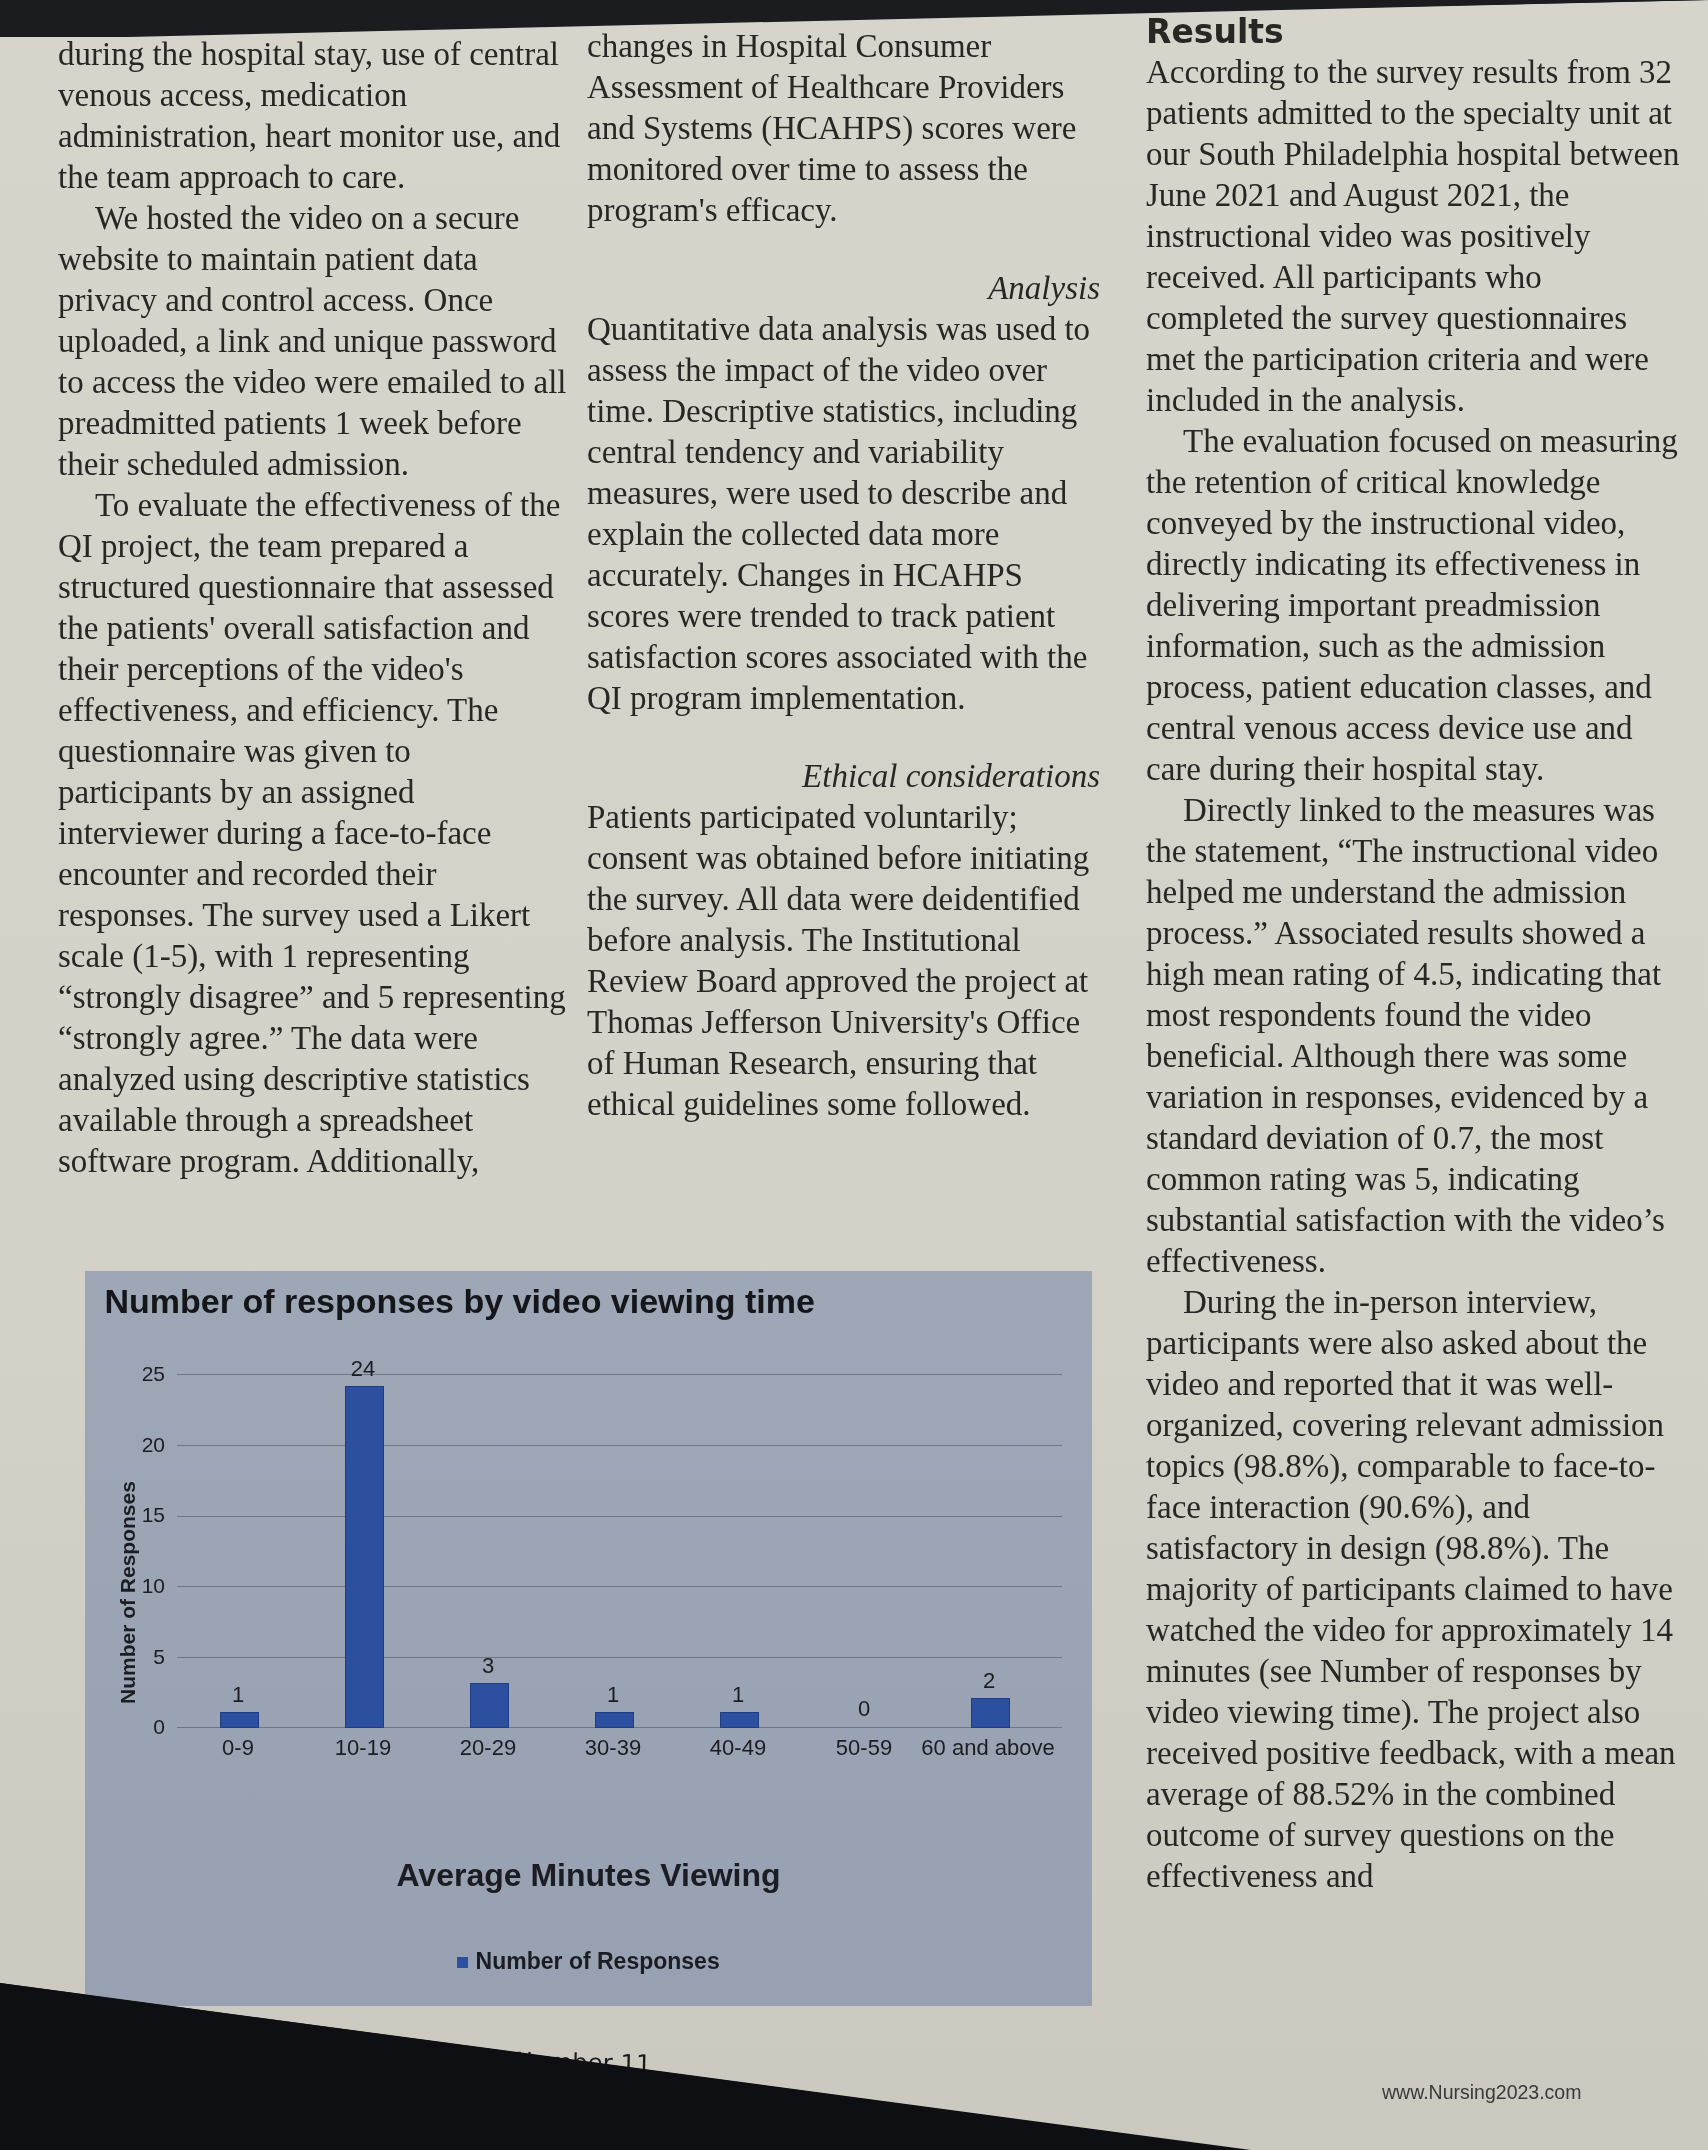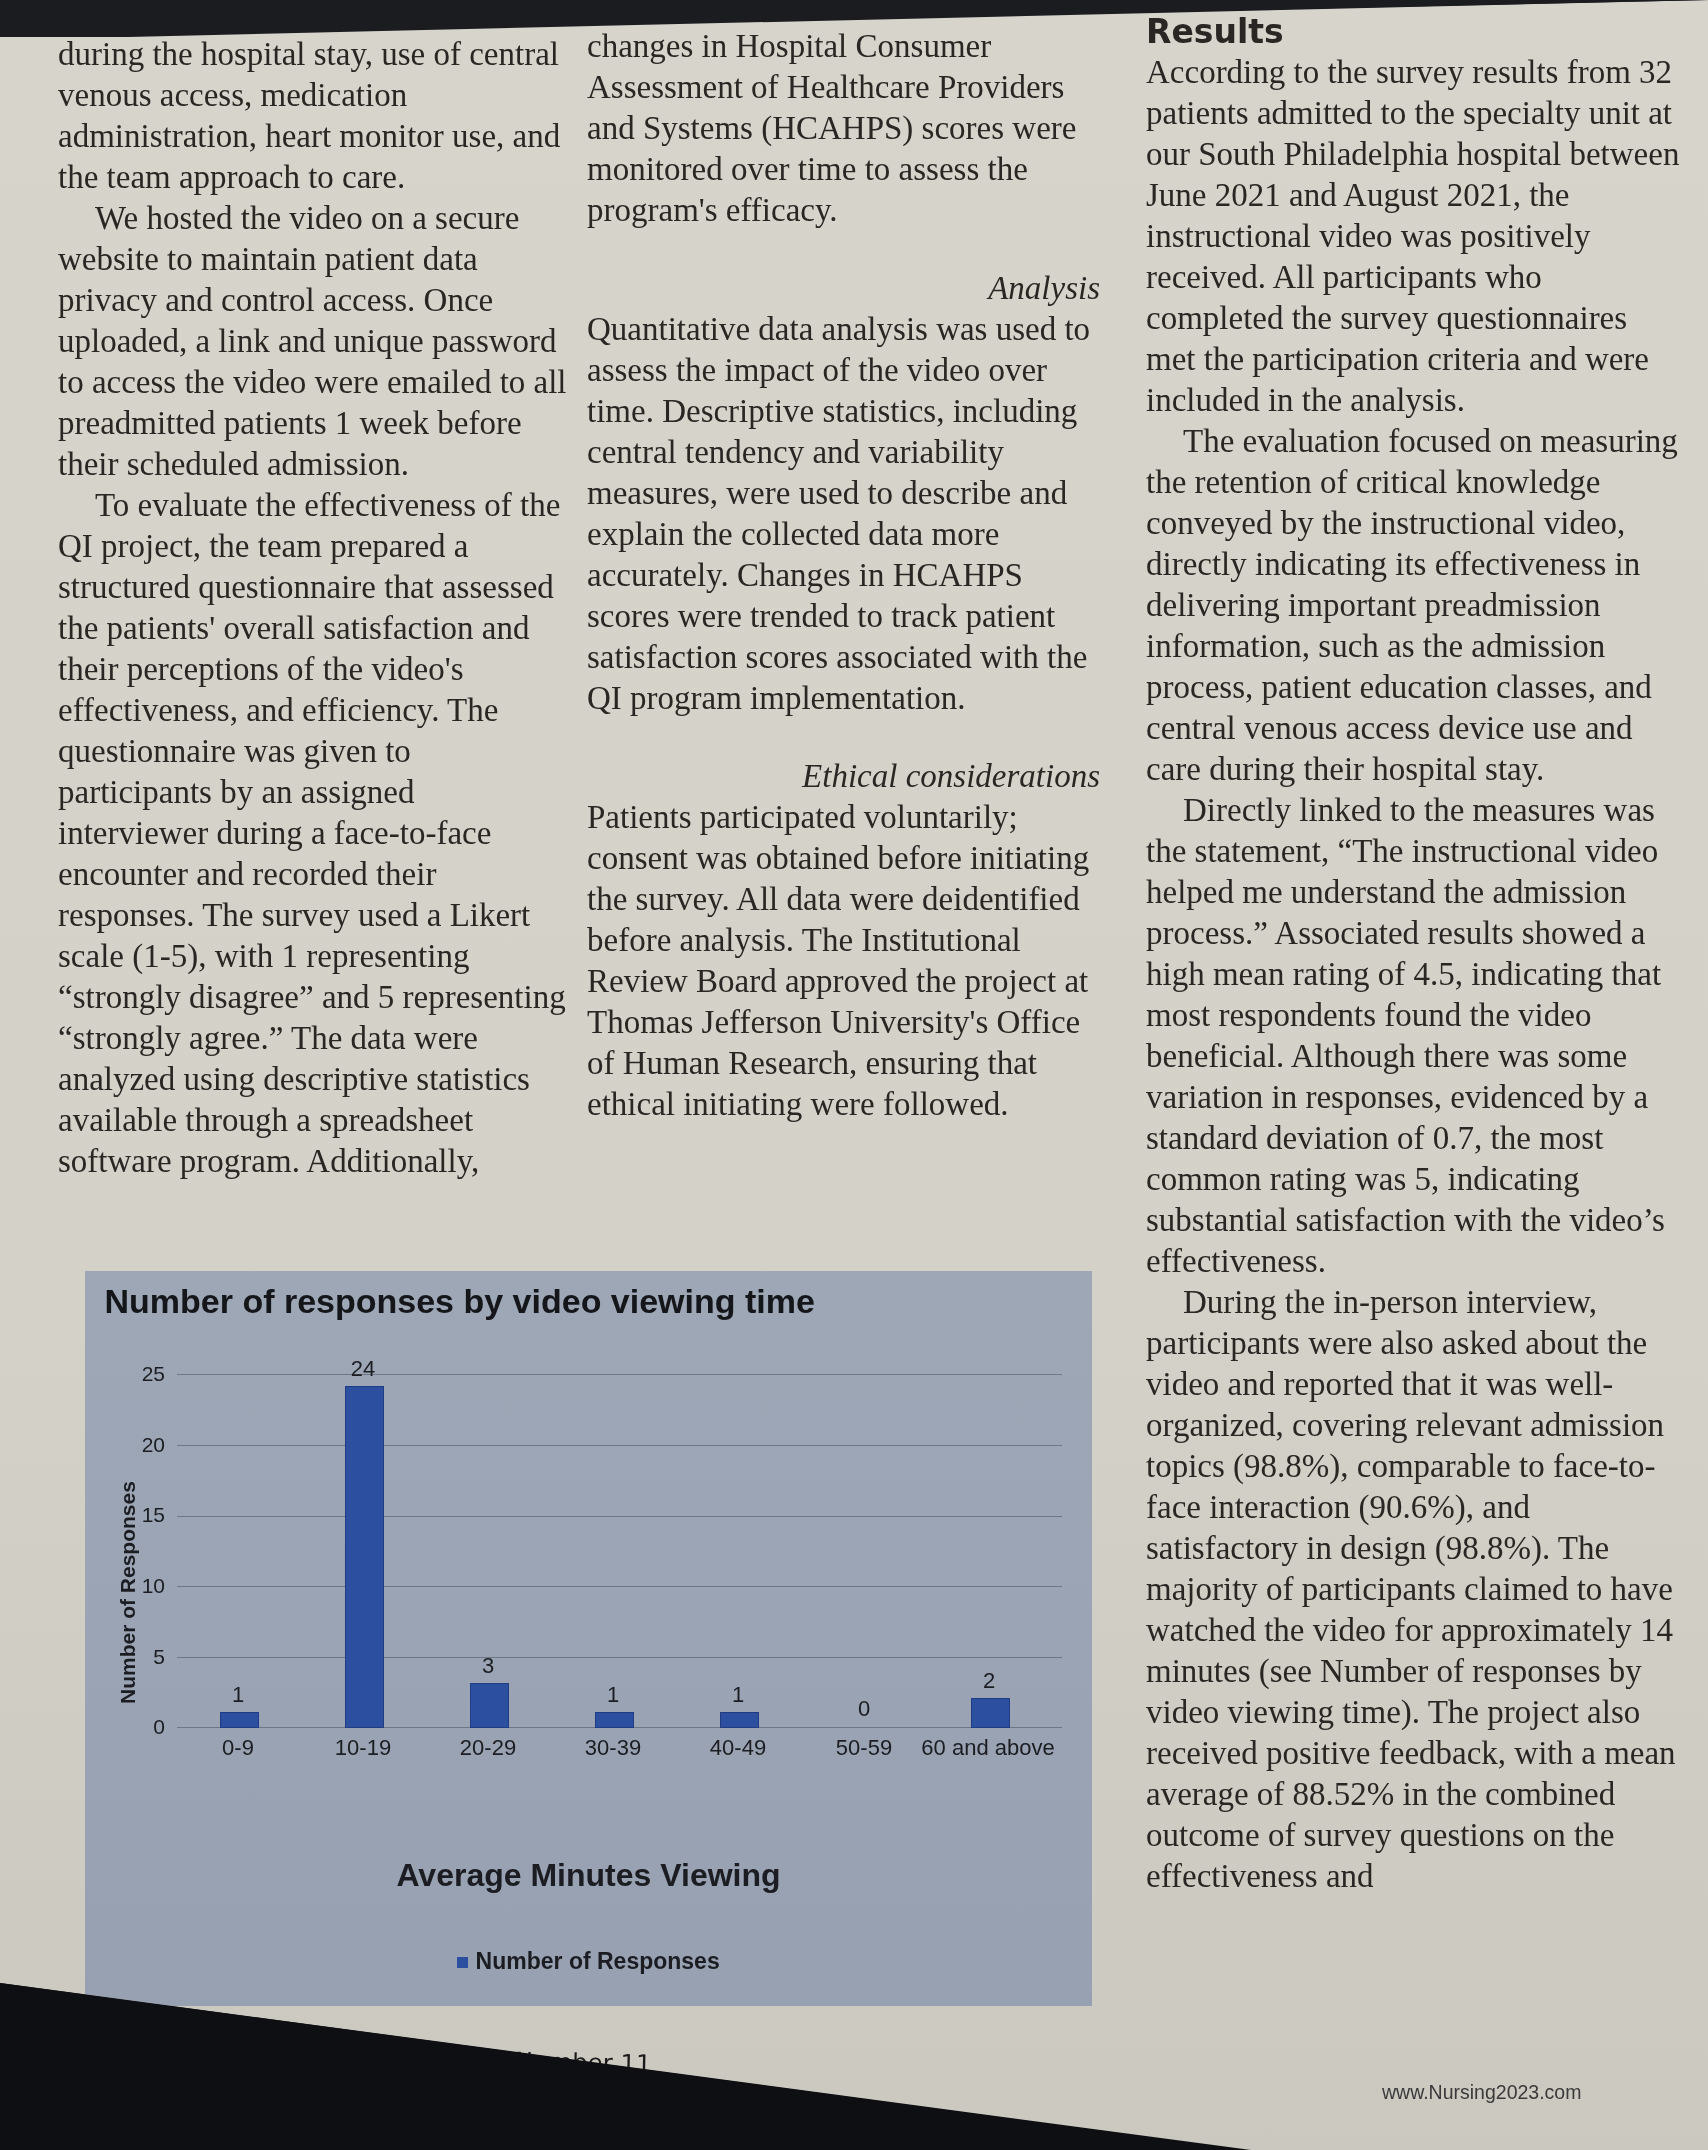--- a/index.html
+++ b/index.html
@@ -59,21 +59,21 @@
     <p>during the hospital stay, use of central venous access, medication administration, heart monitor use, and the team approach to care.</p>
     <p class="indent">We hosted the video on a secure website to maintain patient data privacy and control access. Once uploaded, a link and unique password to access the video were emailed to all preadmitted patients 1 week before their scheduled admission.</p>
     <p class="indent">To evaluate the effectiveness of the QI project, the team prepared a structured questionnaire that assessed the patients' overall satisfaction and their perceptions of the video's effectiveness, and efficiency. The questionnaire was given to participants by an assigned interviewer during a face-to-face encounter and recorded their responses. The survey used a Likert scale (1-5), with 1 representing “strongly disagree” and 5 representing “strongly agree.” The data were analyzed using descriptive statistics available through a spreadsheet software program. Additionally,</p>
   </div>
 
   <div class="col" id="col2">
     <p>changes in Hospital Consumer Assessment of Healthcare Providers and Systems (HCAHPS) scores were monitored over time to assess the program's efficacy.</p>
     <p class="sub">Analysis</p>
     <p>Quantitative data analysis was used to assess the impact of the video over time. Descriptive statistics, including central tendency and variability measures, were used to describe and explain the collected data more accurately. Changes in HCAHPS scores were trended to track patient satisfaction scores associated with the QI program implementation.</p>
     <p class="sub">Ethical considerations</p>
-    <p>Patients participated voluntarily; consent was obtained before initiating the survey. All data were deidentified before analysis. The Institutional Review Board approved the project at Thomas Jefferson University's Office of Human Research, ensuring that ethical initiating were followed.</p>
+    <p>Patients participated voluntarily; consent was obtained before initiating the survey. All data were deidentified before analysis. The Institutional Review Board approved the project at Thomas Jefferson University's Office of Human Research, ensuring that ethical guidelines some followed.</p>
   </div>
 
   <div class="col" id="col3">
     <p class="head">Results</p>
     <p>According to the survey results from 32 patients admitted to the specialty unit at our South Philadelphia hospital between June 2021 and August 2021, the instructional video was positively received. All participants who completed the survey questionnaires met the participation criteria and were included in the analysis.</p>
     <p class="indent">The evaluation focused on measuring the retention of critical knowledge conveyed by the instructional video, directly indicating its effectiveness in delivering important preadmission information, such as the admission process, patient education classes, and central venous access device use and care during their hospital stay.</p>
     <p class="indent">Directly linked to the measures was the statement, “The instructional video helped me understand the admission process.” Associated results showed a high mean rating of 4.5, indicating that most respondents found the video beneficial. Although there was some variation in responses, evidenced by a standard deviation of 0.7, the most common rating was 5, indicating substantial satisfaction with the video’s effectiveness.</p>
     <p class="indent">During the in-person interview, participants were also asked about the video and reported that it was well-organized, covering relevant admission topics (98.8%), comparable to face-to-face interaction (90.6%), and satisfactory in design (98.8%). The majority of participants claimed to have watched the video for approximately 14 minutes (see Number of responses by video viewing time). The project also received positive feedback, with a mean average of 88.52% in the combined outcome of survey questions on the effectiveness and</p>
   </div>
 

